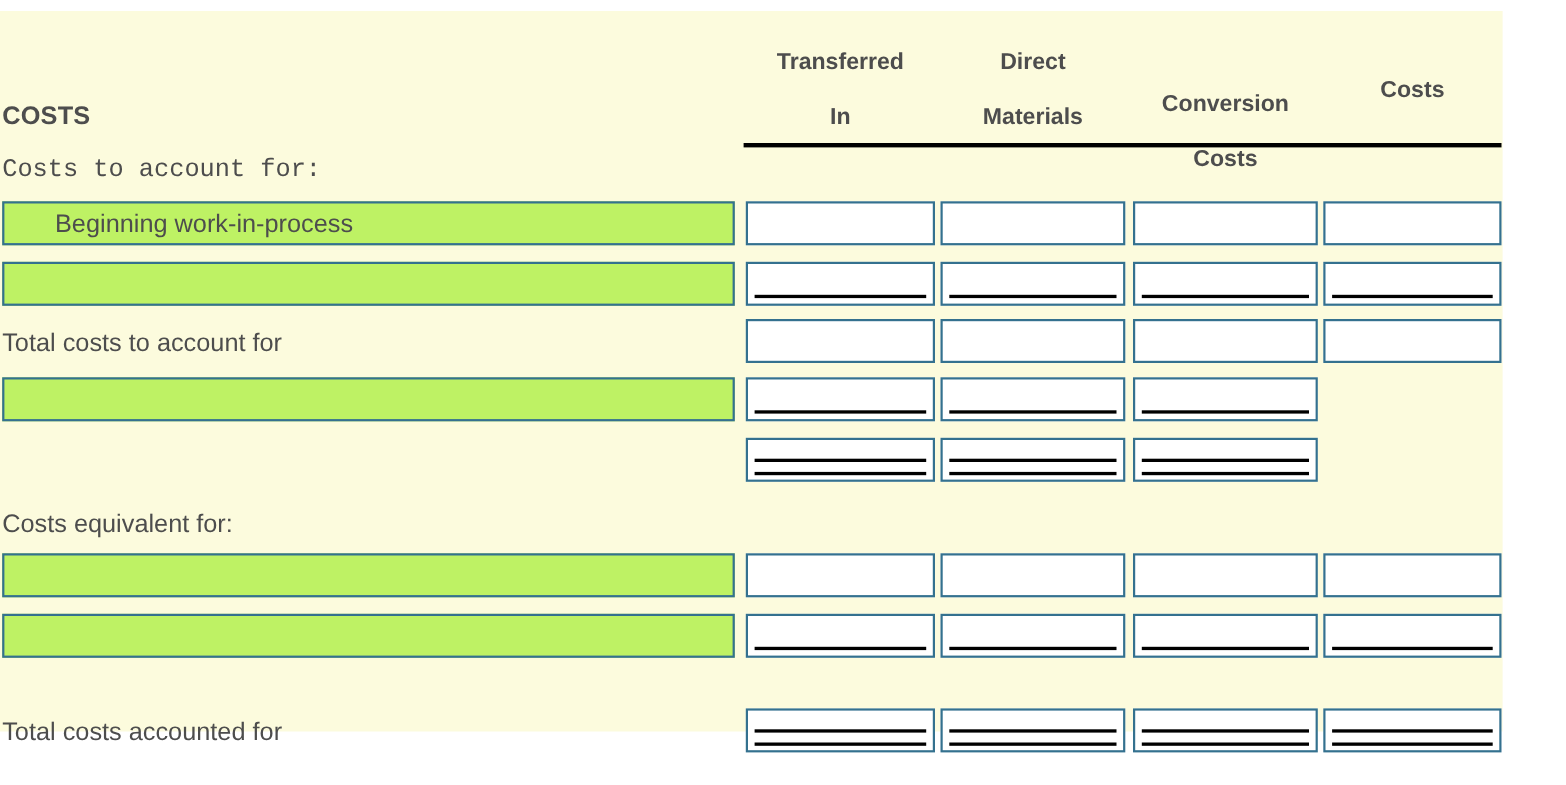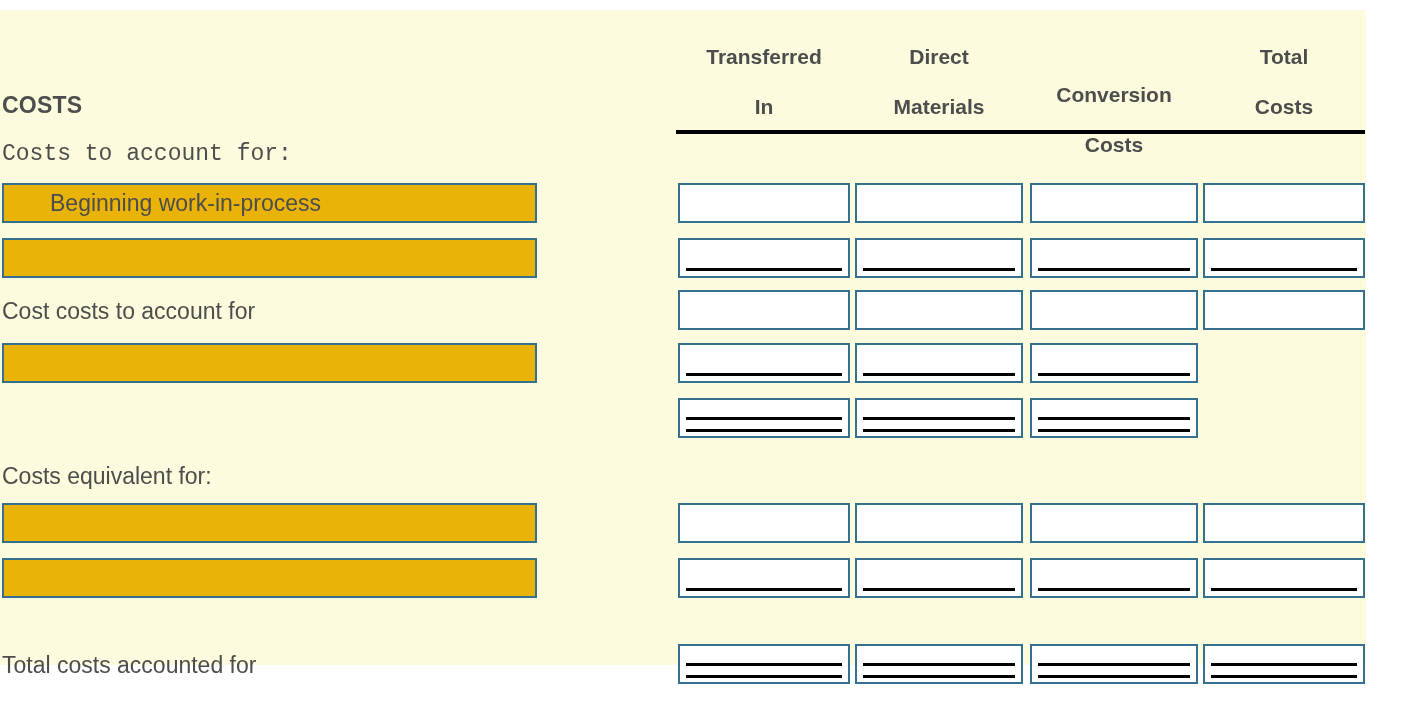--- a/index.html
+++ b/index.html
@@ -88,25 +88,25 @@
     line-height: 42px;
     font-size: 23px;
     color: #4d4d4d;
     white-space: nowrap;
   }
 
   .label-box {
     position: absolute;
     left: 2px;
     top: 0;
-    width: 535px;
+    width: 666px;
     height: 40px;
     box-sizing: border-box;
     border: 2px solid #34718f;
-    background: #eab308;
+    background: #bef264;
   }
   .label-box .inner-text {
     position: absolute;
     left: 46px;
     top: 0;
     height: 36px;
     line-height: 36px;
     font-size: 23px;
     color: #4d4d4d;
     white-space: nowrap;
@@ -164,21 +164,20 @@
     </div>
     <div class="colhead" style="left:676px;width:176px;">
       <span class="l1">Transferred</span>
       <span class="l2">In</span>
     </div>
     <div class="colhead" style="left:1028px;width:172px;margin-top:38px;">
       <span class="l1">Conversion</span>
       <span class="l2">Costs</span>
     </div>
     <div class="colhead" style="left:1201px;width:166px;">
-      <span class="l1">Total</span>
       <span class="l2">Costs</span>
     </div>
 
     <div class="header-rule"></div>
   </div>
 
   <div id="rows-host">
       <div class="row" style="top: 133px; font-family: Liberation Mono, monospace;">
         <div class="label-text">Costs to account for:</div>
       </div>
@@ -210,21 +209,21 @@
           <span style="position: absolute; right: 8px; top: 0px; height: 36px; line-height: 36px; font-size: 22px; color: rgb(77, 77, 77);"></span>
         </div>
         <div class="cell c2 rule-single">
           <span style="position: absolute; right: 8px; top: 0px; height: 36px; line-height: 36px; font-size: 22px; color: rgb(77, 77, 77);"></span>
         </div>
         <div class="cell c3 rule-single">
           <span style="position: absolute; right: 8px; top: 0px; height: 36px; line-height: 36px; font-size: 22px; color: rgb(77, 77, 77);"></span>
         </div>
       </div>
       <div class="row" style="top: 290px;">
-        <div class="label-text">Cost costs to account for</div>
+        <div class="label-text">Total costs to account for</div>
         <div class="cell c0">
           <span style="position: absolute; right: 8px; top: 0px; height: 36px; line-height: 36px; font-size: 22px; color: rgb(77, 77, 77);"></span>
         </div>
         <div class="cell c1">
           <span style="position: absolute; right: 8px; top: 0px; height: 36px; line-height: 36px; font-size: 22px; color: rgb(77, 77, 77);"></span>
         </div>
         <div class="cell c2">
           <span style="position: absolute; right: 8px; top: 0px; height: 36px; line-height: 36px; font-size: 22px; color: rgb(77, 77, 77);"></span>
         </div>
         <div class="cell c3">

